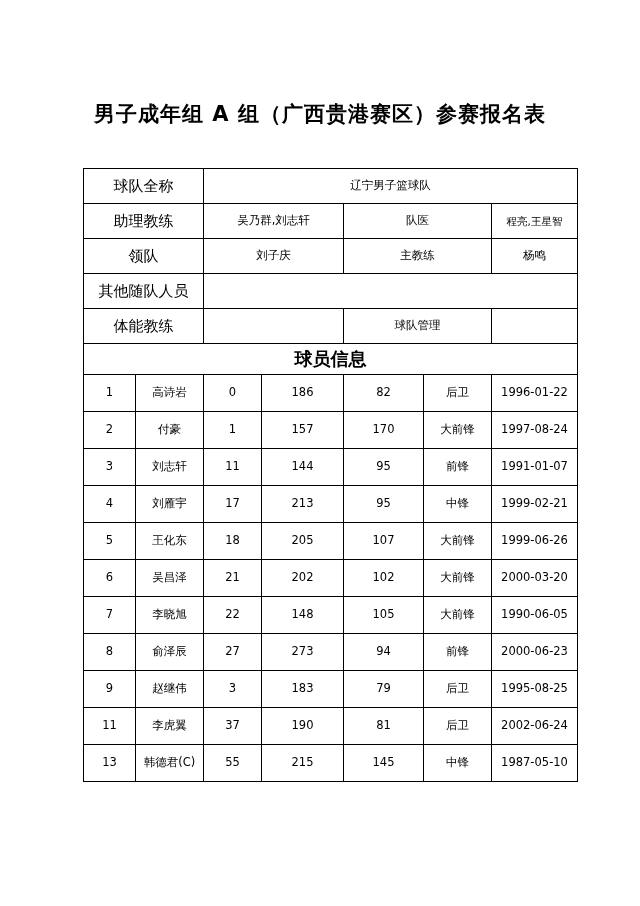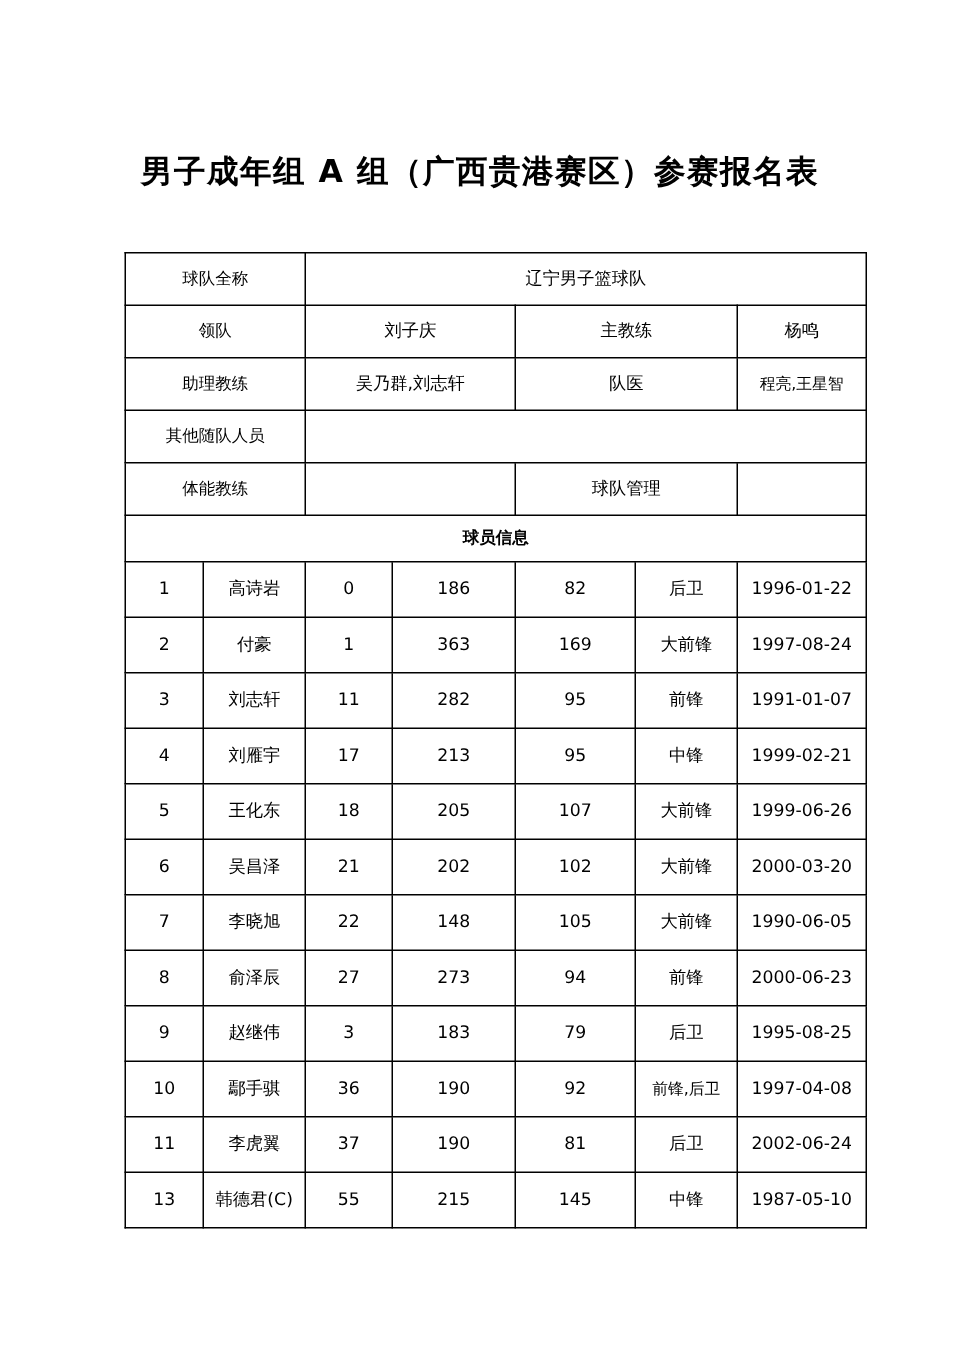--- a/index.html
+++ b/index.html
@@ -46,25 +46,25 @@
     border: 1px solid #000000;
     font-size: 11.5px;
     text-align: center;
     vertical-align: middle;
     padding: 0;
     height: 34px;
     line-height: 1.2;
     font-family: "DejaVu Sans", "Liberation Sans", sans-serif;
   }
   td.label {
-    font-size: 11px;
+    font-size: 15px;
   }
   td.section {
     font-weight: bold;
-    font-size: 11px;
+    font-size: 18px;
     height: 30px;
   }
   td.colhead {
     font-size: 11.5px;
     height: 32px;
   }
   tr.player td {
     height: 36px;
   }
   col.c-seq { width: 52px; }
@@ -94,30 +94,30 @@
           <col class="c-pos">
           <col class="c-birth">
       </colgroup>
       <tbody>
         <tr>
           <td class="label" colspan="2">球队全称</td>
           <td colspan="5">辽宁男子篮球队</td>
         </tr>
 
         <tr>
+          <td class="label" colspan="2">助理教练</td>
+          <td colspan="2">吴乃群,刘志轩</td>
+          <td colspan="2">队医</td>
+          <td class="small">程亮,王星智</td>
+        </tr>
+        <tr>
           <td class="label" colspan="2">领队</td>
           <td colspan="2">刘子庆</td>
           <td colspan="2">主教练</td>
           <td>杨鸣</td>
-        </tr>
-        <tr>
-          <td class="label" colspan="2">助理教练</td>
-          <td colspan="2">吴乃群,刘志轩</td>
-          <td colspan="2">队医</td>
-          <td class="small">程亮,王星智</td>
         </tr>
         <tr>
           <td class="label" colspan="2">其他随队人员</td>
           <td colspan="5"></td>
         </tr>
 
         <tr>
           <td class="label" colspan="2">体能教练</td>
           <td colspan="2"></td>
           <td colspan="2">球队管理</td>
@@ -135,30 +135,30 @@
           <td>0</td>
           <td>186</td>
           <td>82</td>
           <td>后卫</td>
           <td>1996-01-22</td>
         </tr>
         <tr class="player">
           <td>2</td>
           <td>付豪</td>
           <td>1</td>
-          <td>363</td>
-          <td>169</td>
+          <td>157</td>
+          <td>170</td>
           <td>大前锋</td>
           <td>1997-08-24</td>
         </tr>
         <tr class="player">
           <td>3</td>
           <td>刘志轩</td>
           <td>11</td>
-          <td>282</td>
+          <td>144</td>
           <td>95</td>
           <td>前锋</td>
           <td>1991-01-07</td>
         </tr>
         <tr class="player">
           <td>4</td>
           <td>刘雁宇</td>
           <td>17</td>
           <td>213</td>
           <td>95</td>
@@ -204,29 +204,20 @@
         <tr class="player">
           <td>9</td>
           <td>赵继伟</td>
           <td>3</td>
           <td>183</td>
           <td>79</td>
           <td>后卫</td>
           <td>1995-08-25</td>
         </tr>
         <tr class="player">
-          <td>10</td>
-          <td>鄢手骐</td>
-          <td>36</td>
-          <td>190</td>
-          <td>92</td>
-          <td class="small">前锋,后卫</td>
-          <td>1997-04-08</td>
-        </tr>
-        <tr class="player">
           <td>11</td>
           <td>李虎翼</td>
           <td>37</td>
           <td>190</td>
           <td>81</td>
           <td>后卫</td>
           <td>2002-06-24</td>
         </tr>
         <tr class="player">
           <td>13</td>

